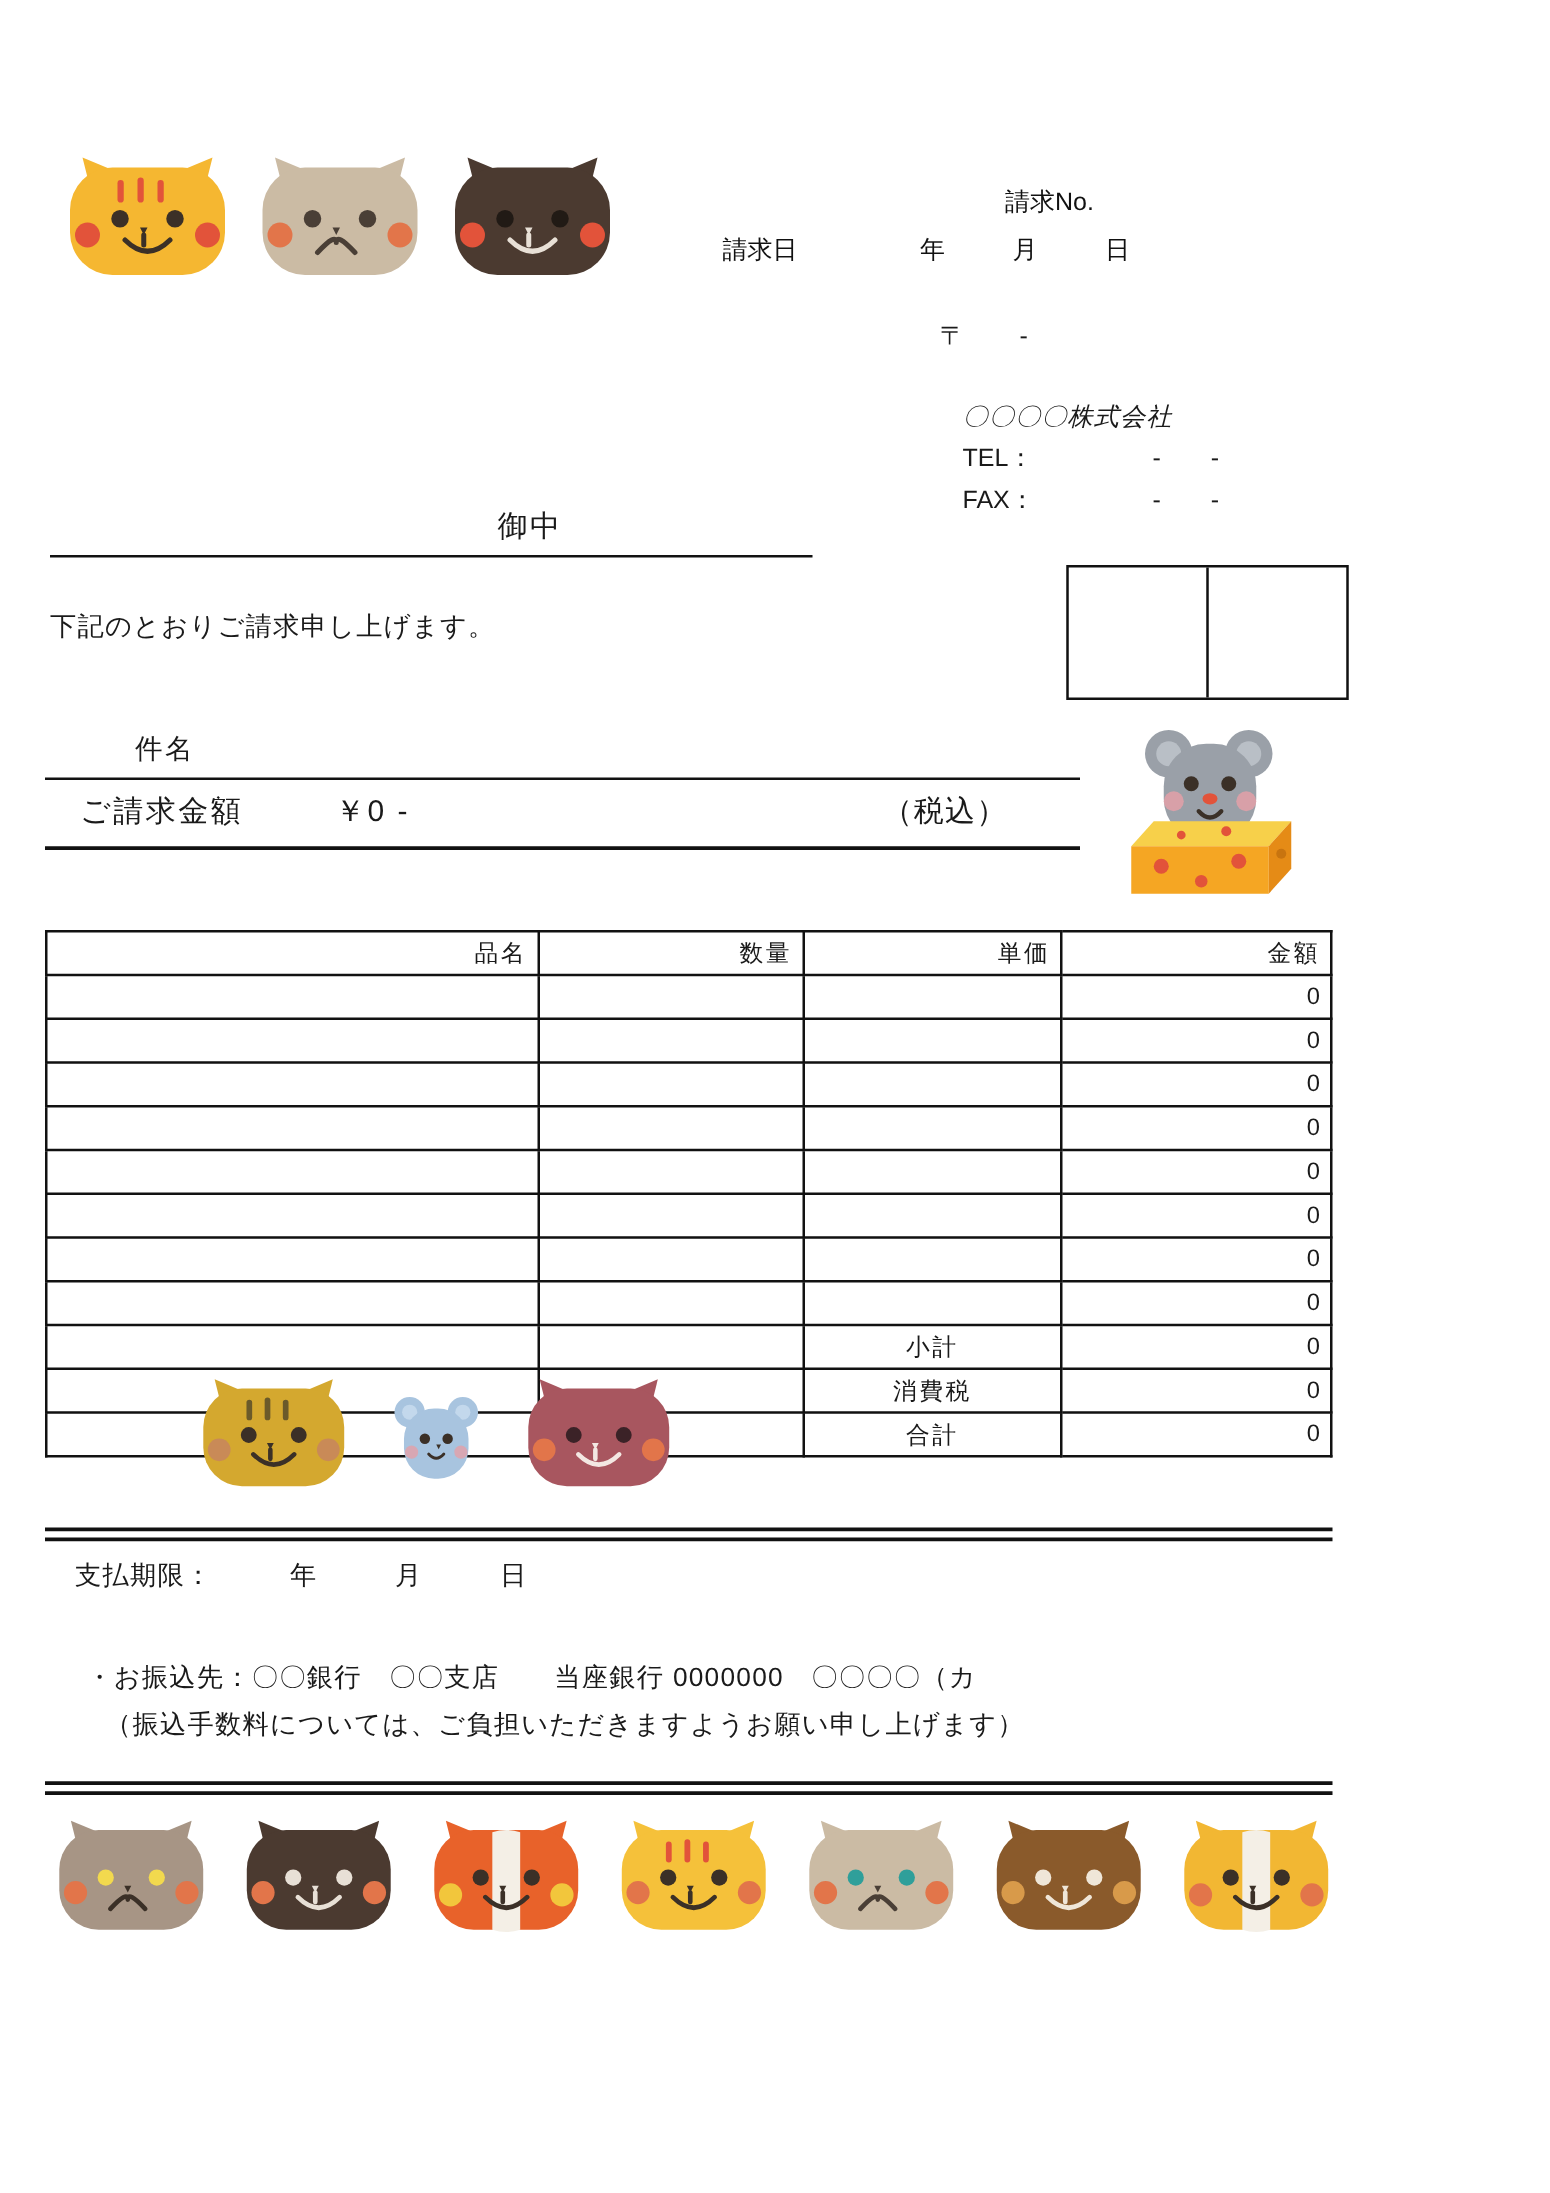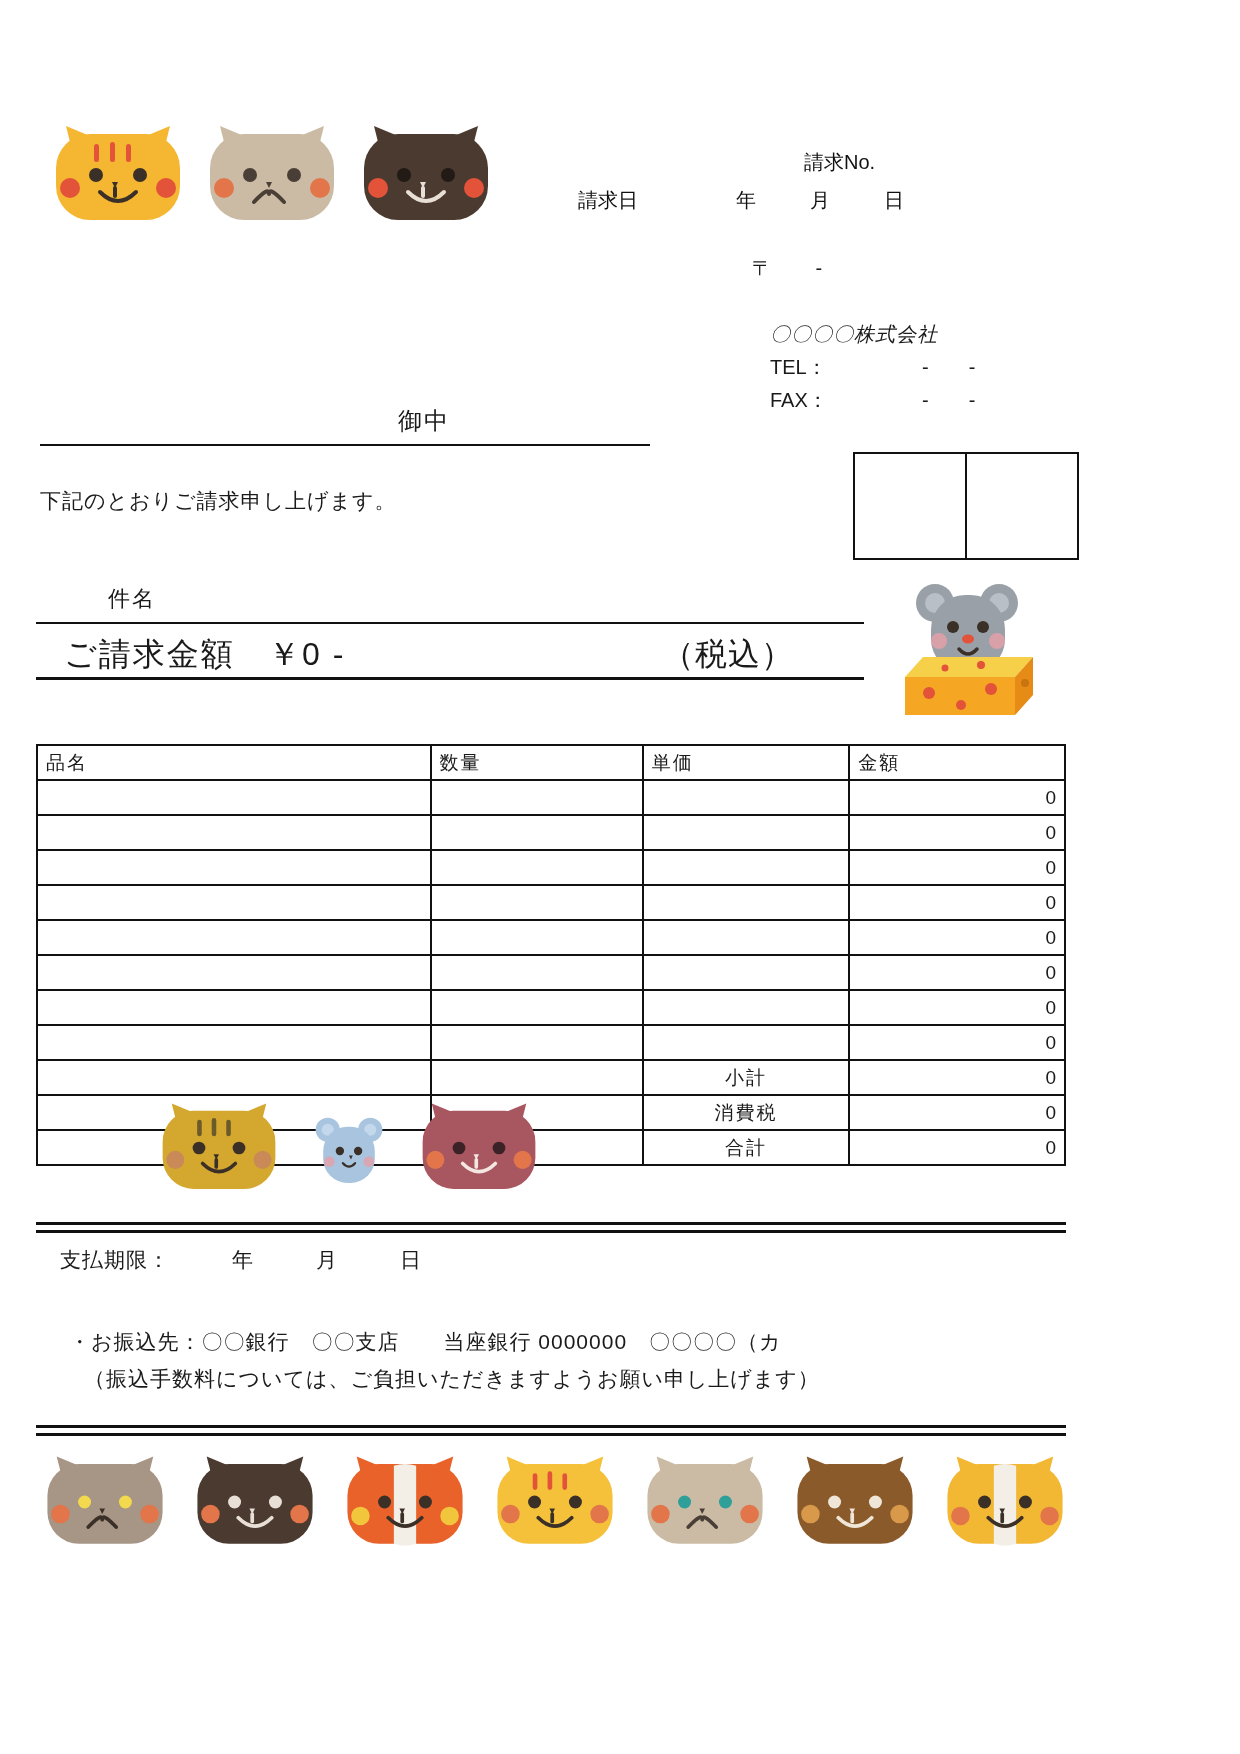--- a/index.html
+++ b/index.html
@@ -151,37 +151,37 @@
     top: 4px;
     letter-spacing: 2px;
   }
   .amount-row {
     position: absolute;
     left: 36px;
     top: 625px;
     width: 828px;
     border-bottom: 3px solid #111;
     height: 52px;
-    font-size: 32px;
+    font-size: 24px;
   }
   .amount-row .lbl {
     position: absolute;
     left: 28px;
     top: 8px;
     letter-spacing: 2px;
   }
   .amount-row .val {
     position: absolute;
     left: 232px;
     top: 8px;
     letter-spacing: 2px;
   }
   .amount-row .tax {
     position: absolute;
-    right: 70px;
+    right: 58px;
     top: 8px;
     letter-spacing: 1px;
   }
 
   
   .mouse-cheese {
     position: absolute;
     left: 895px;
     top: 565px;
   }
@@ -195,21 +195,21 @@
     border-collapse: collapse;
     font-size: 19px;
   }
   table.items th, table.items td {
     border: 2px solid #111;
     height: 33px;
     padding: 0 8px;
   }
   table.items th {
     font-weight: 400;
-    text-align: left;
+    text-align: right;
     letter-spacing: 2px;
   }
   .col-name { width: 404px; }
   .col-qty  { width: 208px; }
   .col-unit { width: 202px; }
   .col-amt  { width: 212px; }
   td.amt {
     text-align: right;
   }
   td.blank-none {

